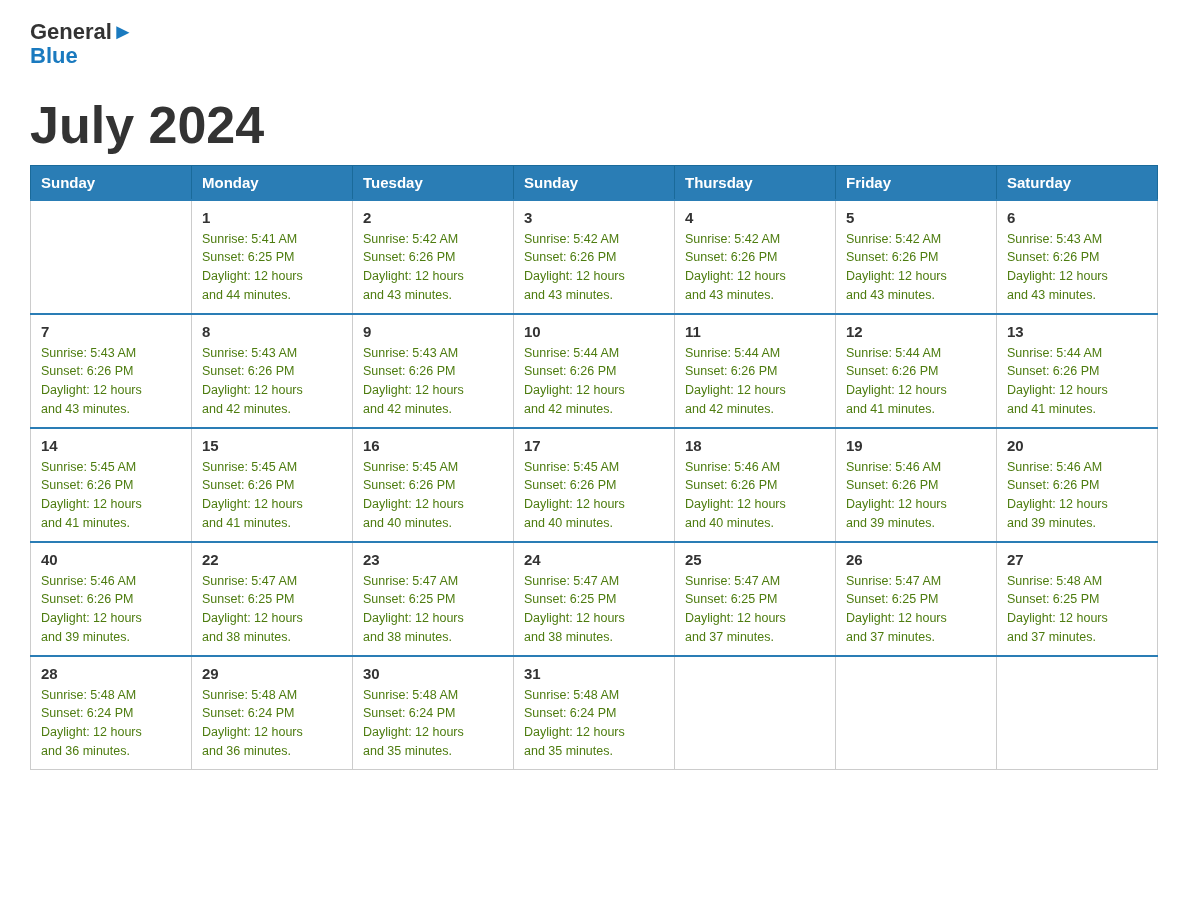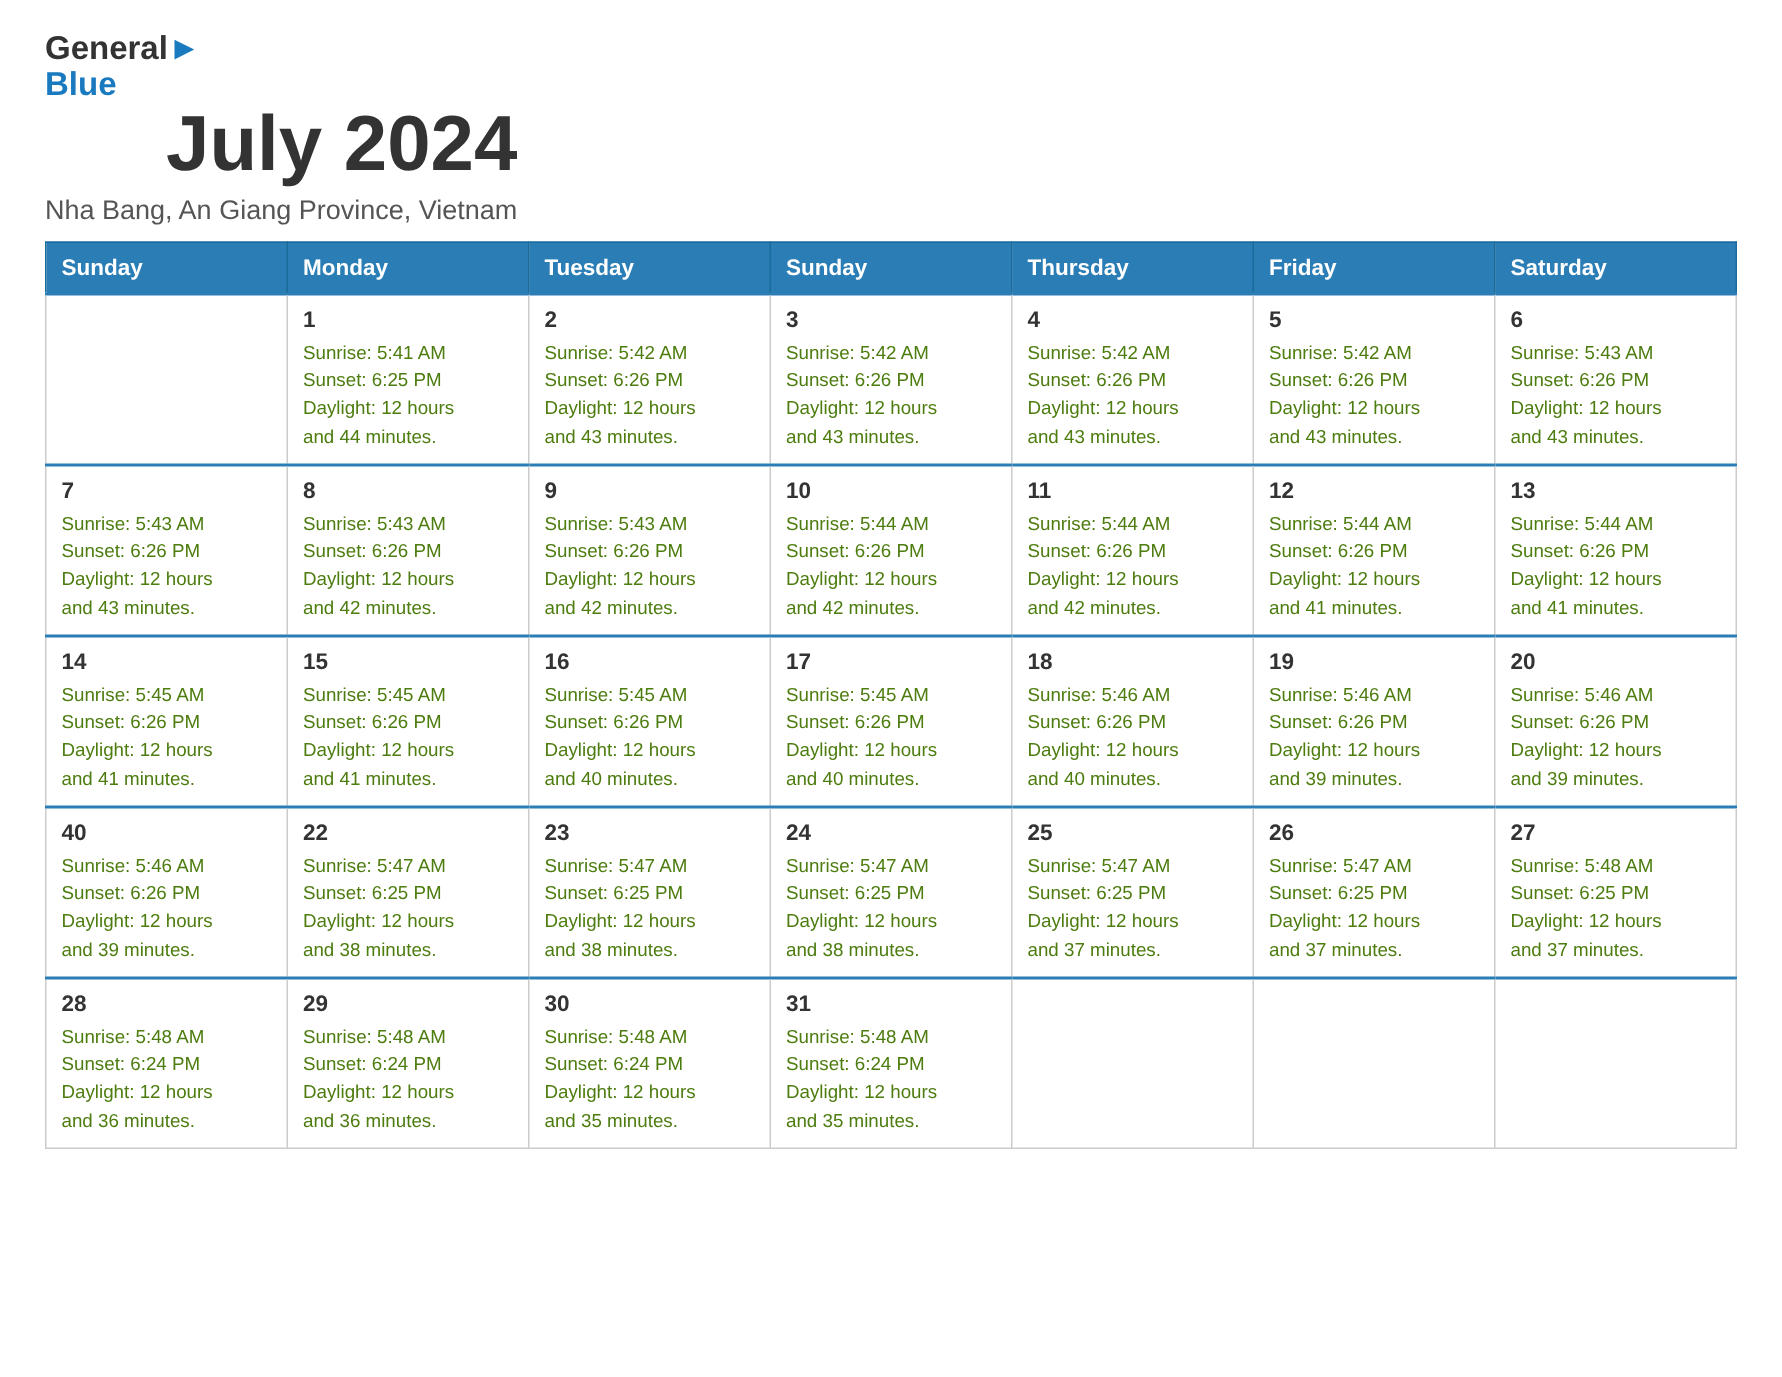--- a/index.html
+++ b/index.html
@@ -33,20 +33,21 @@
       color: #1a7abf;
     }
     .title-block {
       text-align: right;
     }
     .month-title {
       font-size: 52px;
       font-weight: bold;
       color: #333;
       line-height: 1.1;
+      margin-top: 29px;
     }
     .location {
       font-size: 18px;
       color: #555;
       margin-top: 4px;
     }
     .calendar {
       width: 100%;
       border-collapse: collapse;
       margin-top: 10px;
@@ -95,21 +96,20 @@
   <div class="logo">
     <div>
       <div class="logo-text">
         General<span class="logo-blue">►</span>
       </div>
       <div class="logo-text logo-blue">Blue</div>
     </div>
   </div>
   <div class="title-block">
     <div class="month-title">July 2024</div>
-    <div class="location">Nha Bang, An Giang Province, Vietnam</div>
   </div>
 </div>
 
 <table class="calendar">
   <thead>
     <tr>
 
     <th>Sunday</th>
         <th>Monday</th>
         <th>Tuesday</th>

